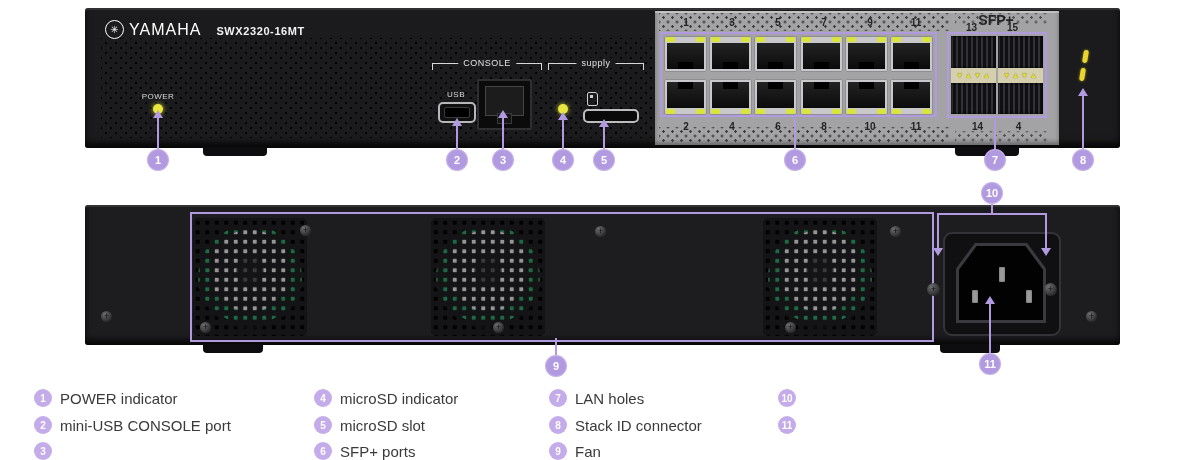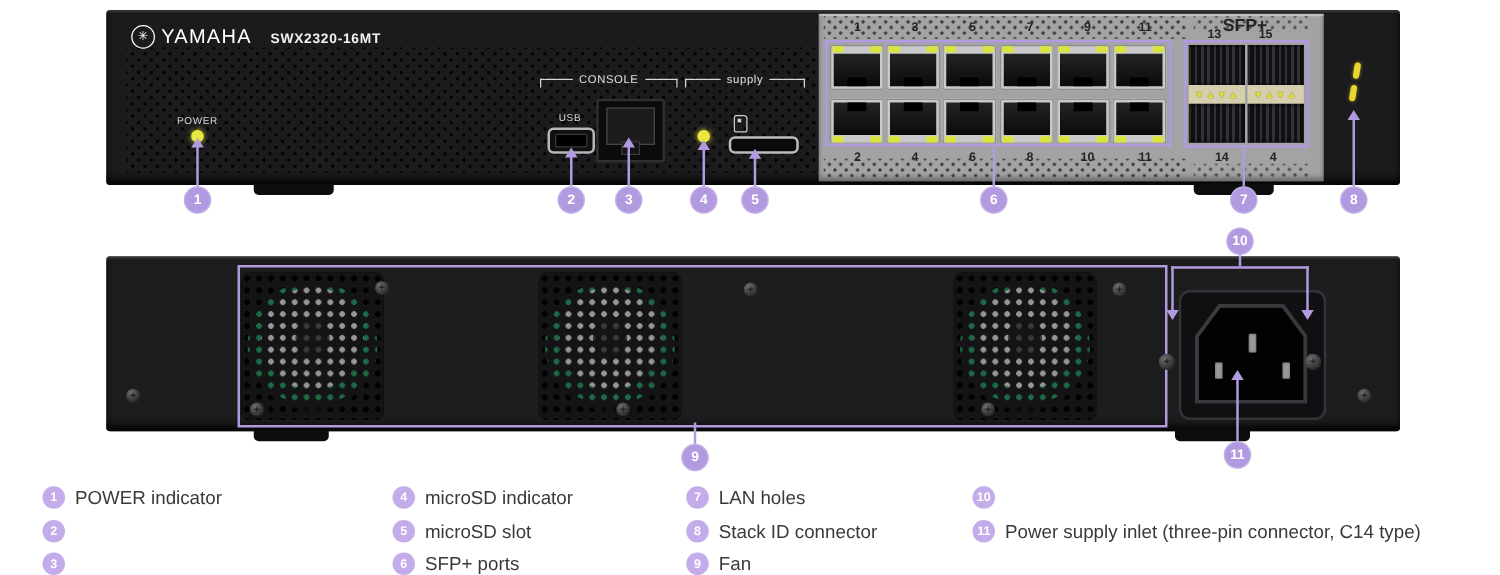--- a/index.html
+++ b/index.html
@@ -375,20 +375,21 @@
   <div class="ah-up" style="left:985px;top:296px;"></div>
   <div class="stem" style="left:989px;top:303px;height:50px;"></div>
   <div class="co" style="left:979px;top:353px;">11</div>
 
   <div class="li" style="left:34px;top:389px;">
     <span class="lb">1</span>
     <span class="lt">POWER indicator</span>
   </div>
   <div class="li" style="left:34px;top:416px;">
     <span class="lb">2</span>
+    <span class="lt">mini-USB CONSOLE port</span>
   </div>
   <div class="li" style="left:34px;top:442px;">
     <span class="lb">3</span>
   </div>
 
   <div class="li" style="left:314px;top:389px;">
     <span class="lb">4</span>
     <span class="lt">microSD indicator</span>
   </div>
   <div class="li" style="left:314px;top:416px;">
@@ -411,16 +412,15 @@
   <div class="li" style="left:549px;top:442px;">
     <span class="lb">9</span>
     <span class="lt">Fan</span>
   </div>
 
   <div class="li" style="left:778px;top:389px;">
     <span class="lb">10</span>
   </div>
   <div class="li" style="left:778px;top:416px;">
     <span class="lb">11</span>
-    <span class="lt">Power supply inlet (three-pin connector, C14 type)</span>
   </div>
 
 </div>
 
 </body></html>

